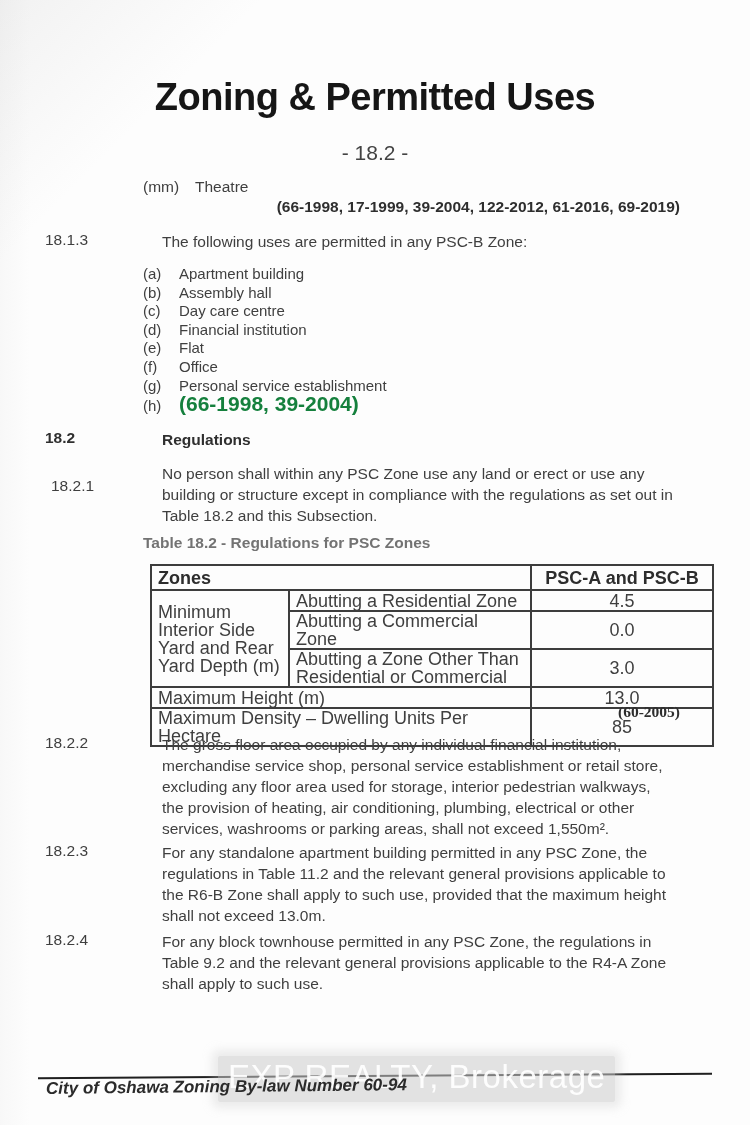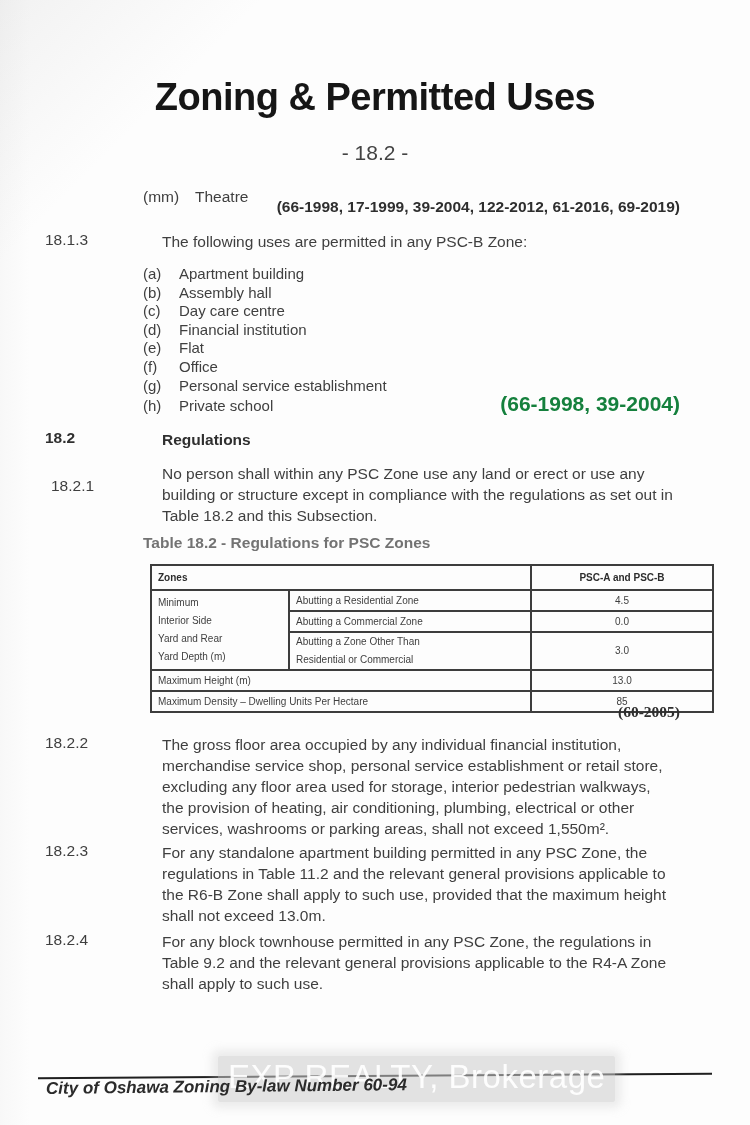--- a/index.html
+++ b/index.html
@@ -19,34 +19,34 @@
   .page-title{
     top:76px;left:0;right:0;text-align:center;
     font-size:38px;font-weight:700;letter-spacing:-0.5px;color:#161616;
   }
   .page-number{top:141px;left:0;right:0;text-align:center;font-size:21px;color:#434343;}
   .body-text{font-size:15.5px;line-height:21px;color:#3f3f3f;}
   .bold{font-weight:700;color:#2f2f2f;}
   .pre{white-space:pre-line;}
   .sec-num{position:absolute;left:45px;font-size:15.5px;}
   .sec-body{position:absolute;left:143px;margin-left:19px;}
-  .theatre-row{top:176px;left:143px;font-size:15.5px;margin-top:10px;}
+  .theatre-row{top:176px;left:143px;font-size:15.5px;}
   .theatre-row .letter{display:inline-block;width:52px;}
   .amend-line{width:537px;text-align:right;font-size:15.5px;font-weight:700;color:#2e2e2e;}
   .amend-1{top:198px;left:143px;}
   .uses{top:265px;left:143px;width:537px;font-size:15px;}
   .use-row{display:flex;align-items:baseline;height:18.6px;line-height:18.6px;}
   .use-row .letter{width:36px;flex:0 0 36px;}
   .use-row .label{flex:1;}
   .use-row .amend{font-weight:700;color:#15803d;font-size:21px;}
   .caption{top:534px;left:143px;font-size:15.5px;font-weight:700;color:#737373;}
   table.reg{
     position:absolute;top:564px;left:150px;
     border-collapse:collapse;table-layout:fixed;
-    font-size:10px;color:#3f3f3f;
+    font-size:18px;color:#3f3f3f;
   }
   table.reg td{
     border:2px solid #3d3d3d;
     padding:0 6px;vertical-align:middle;
     line-height:18px;
   }
   table.reg .c1{width:124px;}
   table.reg .c2{width:228px;}
   table.reg .c3{width:168px;text-align:center;}
   table.reg .hdr{font-weight:700;color:#2d2d2d;height:23px;}
@@ -112,21 +112,20 @@
   <div class="use-row">
     <span class="letter">(f)</span>
     <span class="label">Office</span>
   </div>
   <div class="use-row">
     <span class="letter">(g)</span>
     <span class="label">Personal service establishment</span>
   </div>
   <div class="use-row">
     <span class="letter">(h)</span>
-    <span class="label">Private school</span>
     <span class="amend">(66-1998, 39-2004)</span>
   </div>
 </div>
 
 <div class="sec-num bold" style="top:429px;">18.2</div>
 <div class="sec-body body-text bold" style="top:429px;">Regulations</div>
 
 <div class="sec-num" style="top:477px;margin-left:6px;">18.2.1</div>
 <div class="sec-body body-text pre para" style="top:463px;">No person shall within any PSC Zone use any land or erect or use any
 building or structure except in compliance with the regulations as set out in

